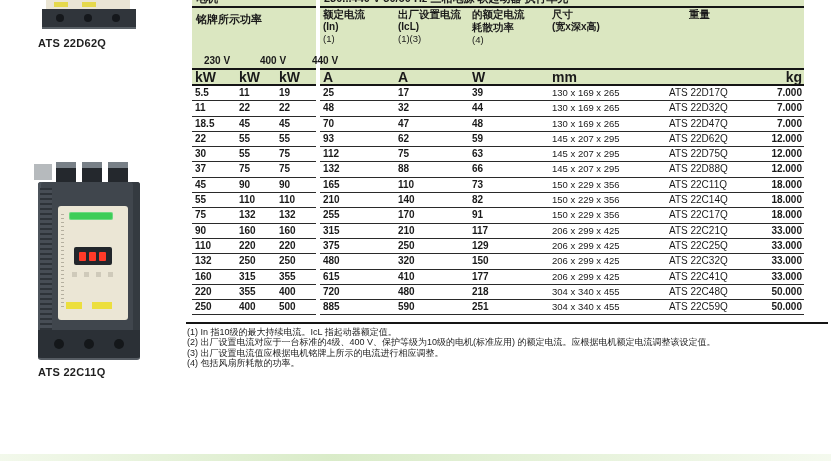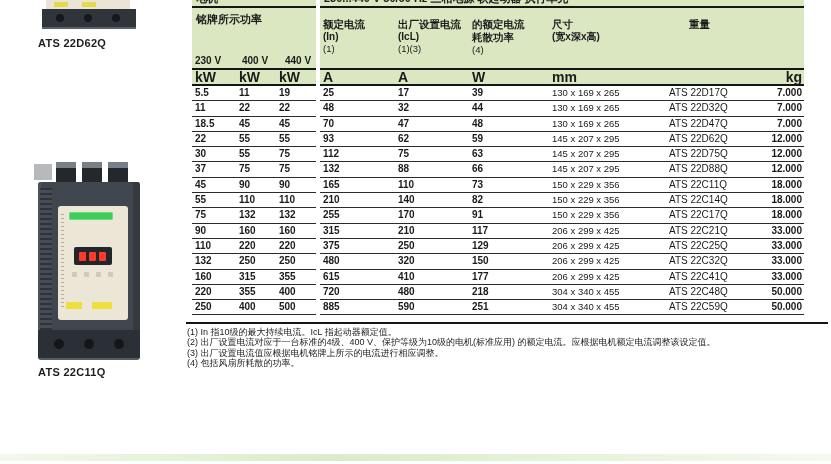--- a/index.html
+++ b/index.html
@@ -49,22 +49,22 @@
 
   
   .cliprow .blk{height:6px;overflow:hidden;border-bottom:2px solid #151515;position:relative;}
   .cliprow .blk span{position:absolute;top:-9px;left:4px;font-size:11px;font-weight:700;white-space:nowrap;}
 
   
   .hdr{height:60px;position:relative;}
   .hdr .lgroup{position:relative;display:block;}
   .power-title{position:absolute;left:4px;top:4px;font-size:11px;font-weight:700;}
   .volts{position:absolute;left:0;bottom:2px;display:flex;font-size:10px;font-weight:700;}
-  .volts span{padding-left:3px;}
-  .hcol{padding-top:10px;}
+  .volts span{padding-left:12px;}
+  .hcol{padding-top:0;}
   .hcol .l1{font-size:10.5px;font-weight:700;line-height:13px;}
   .hcol .l2{font-size:10px;font-weight:700;line-height:12px;}
   .hcol .l3{font-size:9.5px;font-weight:400;line-height:12px;}
 
   
   .c-kw1{width:44px;}.c-kw2{width:40px;}.c-kw3{width:40px;}
   .c-in{width:75px;}.c-icl{width:74px;}.c-w{width:80px;}
   .c-dim{width:117px;}.c-model{width:92px;}.c-kg{width:46px;text-align:right;}
   .cell{padding-left:3px;box-sizing:border-box;}
   .c-kg.cell{padding-left:0;padding-right:2px;}

